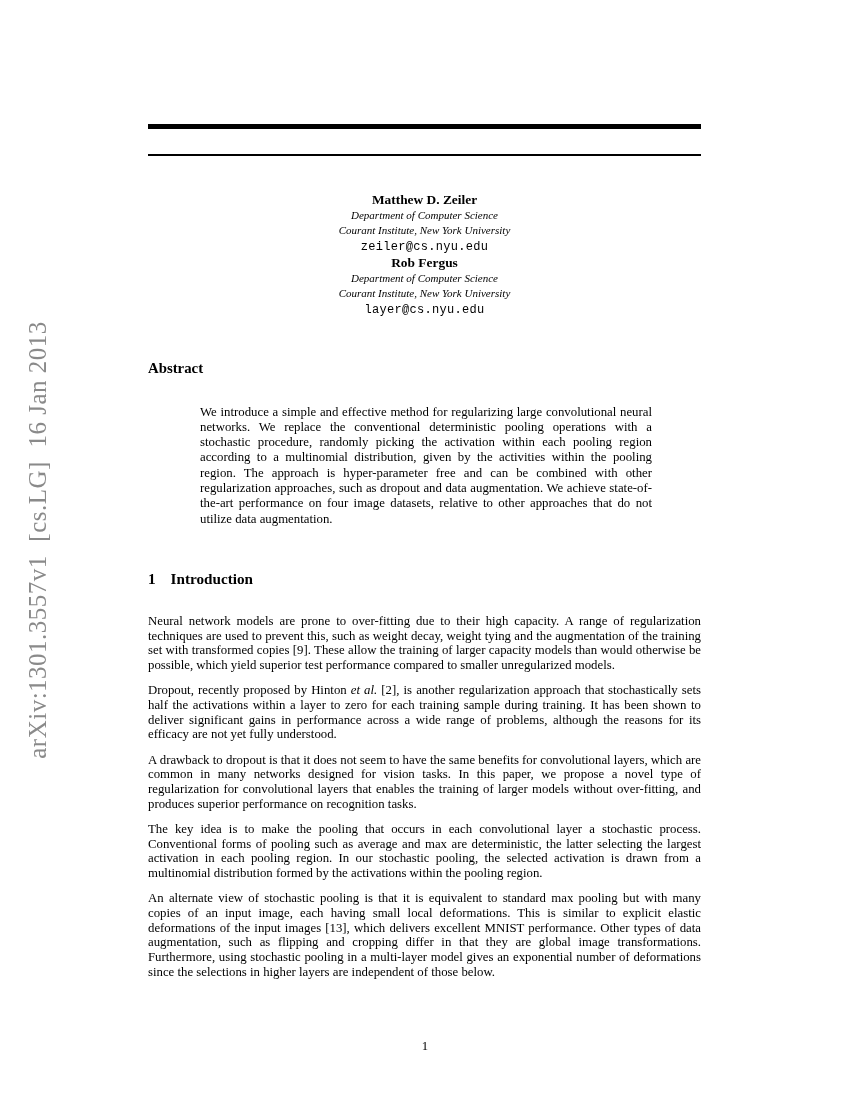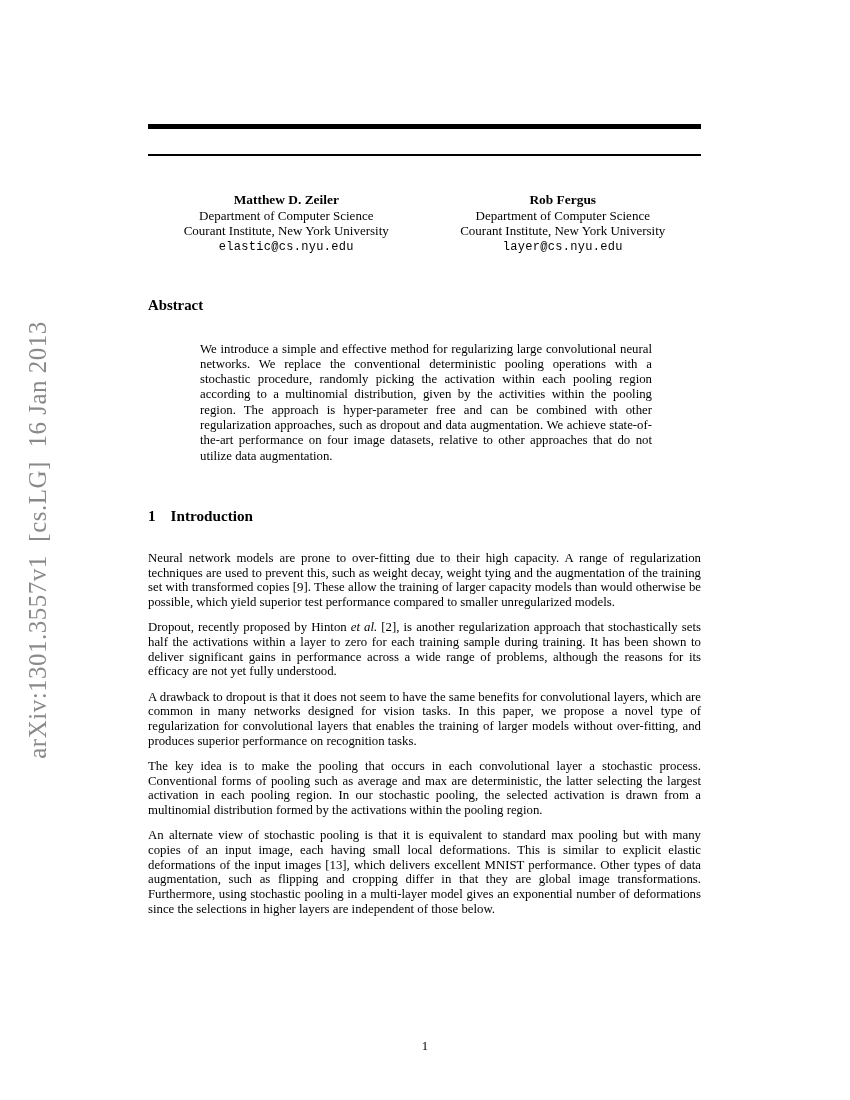--- a/index.html
+++ b/index.html
@@ -39,25 +39,25 @@
     font-weight: bold;
     font-size: 20.5px;
     line-height: 26px;
   }
 
   .titlerule { margin-top: 25px; height: 1.5px; background: #000; }
 
   .authors {
     margin-top: 36px;
     display: flex;
-    flex-direction: row;
+    flex-direction: column;
   }
   .author { flex: 1 1 50%; text-align: center; }
   .author .name { font-weight: bold; font-size: 13.4px; line-height: 16px; }
-  .author .affil { font-size: 13px; line-height: 15.5px; }
+  .author .affil { font-size: 11px; line-height: 15.5px; font-style: italic; }
   .author .email {
     font-family: "Liberation Mono", monospace;
     font-size: 12px; line-height: 16px;
     letter-spacing: 0.3px;
   }
 
   .abstract-heading {
     margin-top: 42px;
     font-weight: bold;
     font-size: 14.8px;
@@ -105,21 +105,21 @@
     <div class="toprule"></div>
 
 
     <div class="titlerule"></div>
 
     <div class="authors">
       <div class="author">
         <div class="name">Matthew D. Zeiler</div>
         <div class="affil">Department of Computer Science</div>
         <div class="affil">Courant Institute, New York University</div>
-        <div class="email">elastic@cs.nyu.edu</div>
+        <div class="email">zeiler@cs.nyu.edu</div>
       </div>
       <div class="author">
         <div class="name">Rob Fergus</div>
         <div class="affil">Department of Computer Science</div>
         <div class="affil">Courant Institute, New York University</div>
         <div class="email">layer@cs.nyu.edu</div>
       </div>
     </div>
 
     <div class="abstract-heading">Abstract</div>

